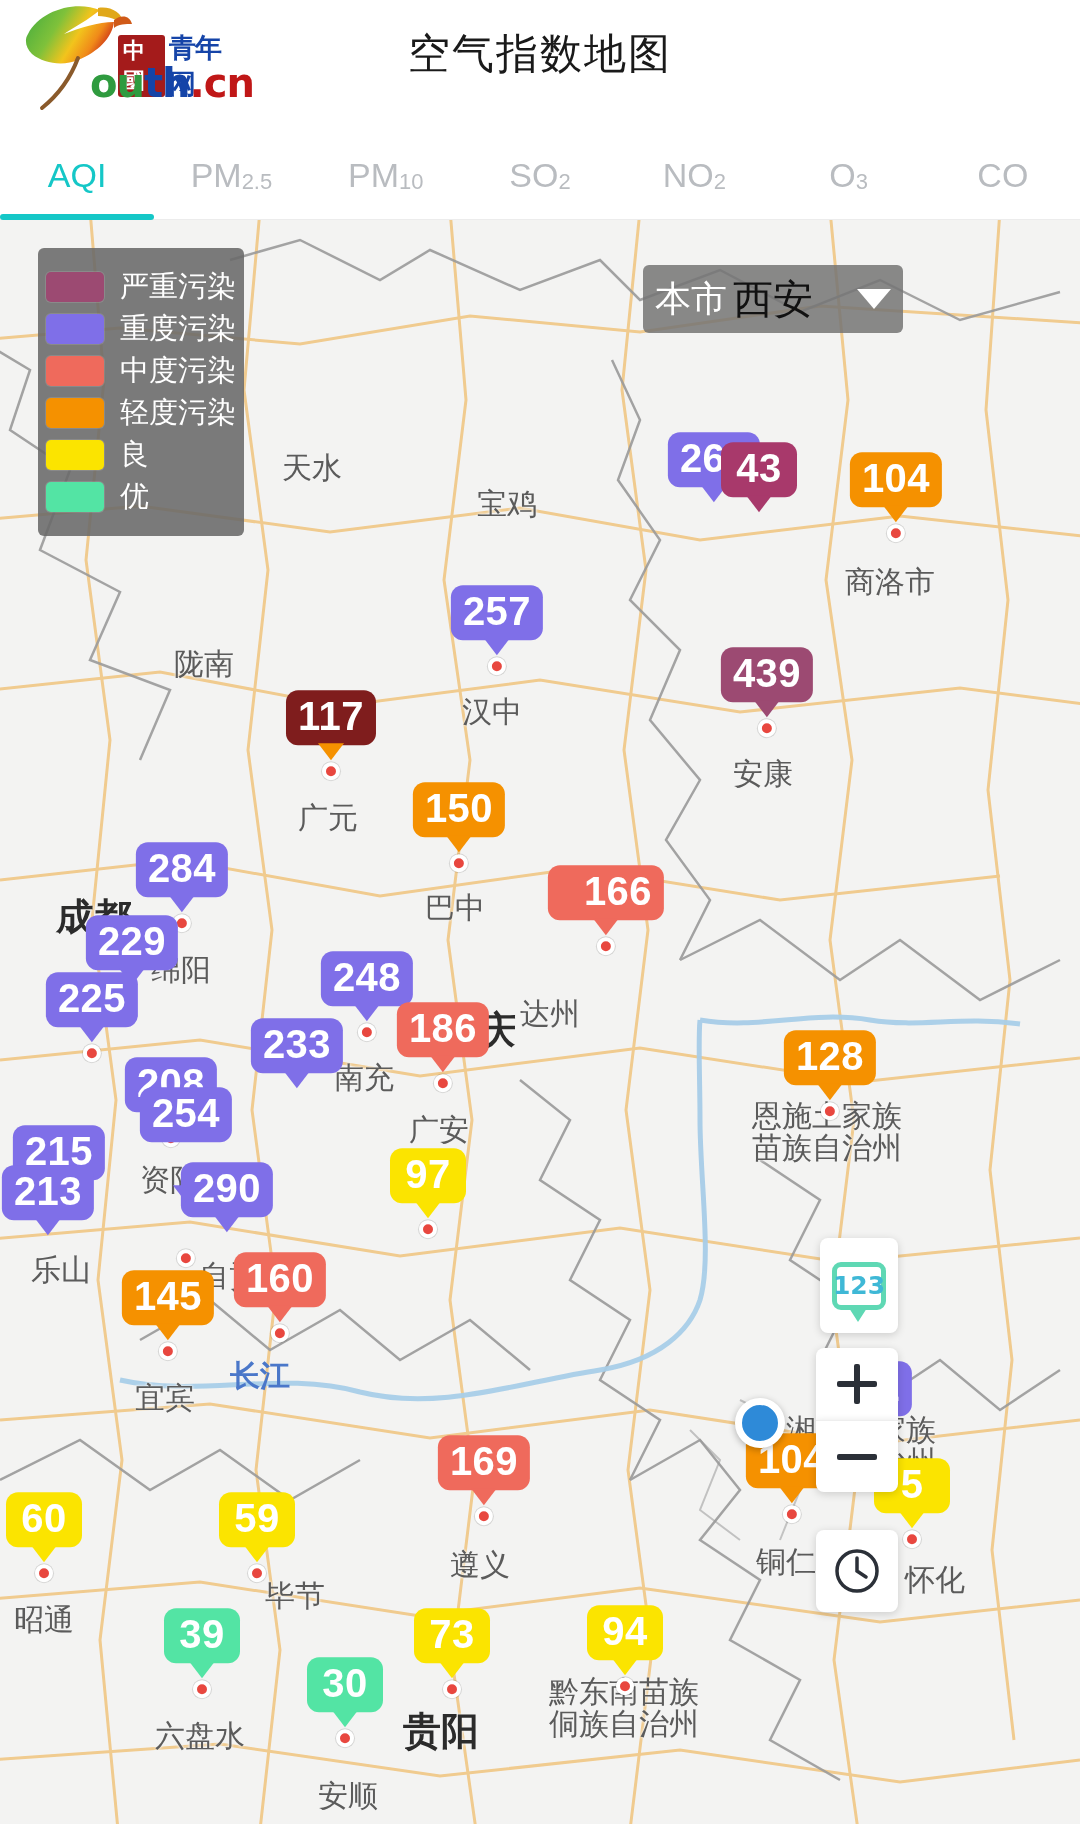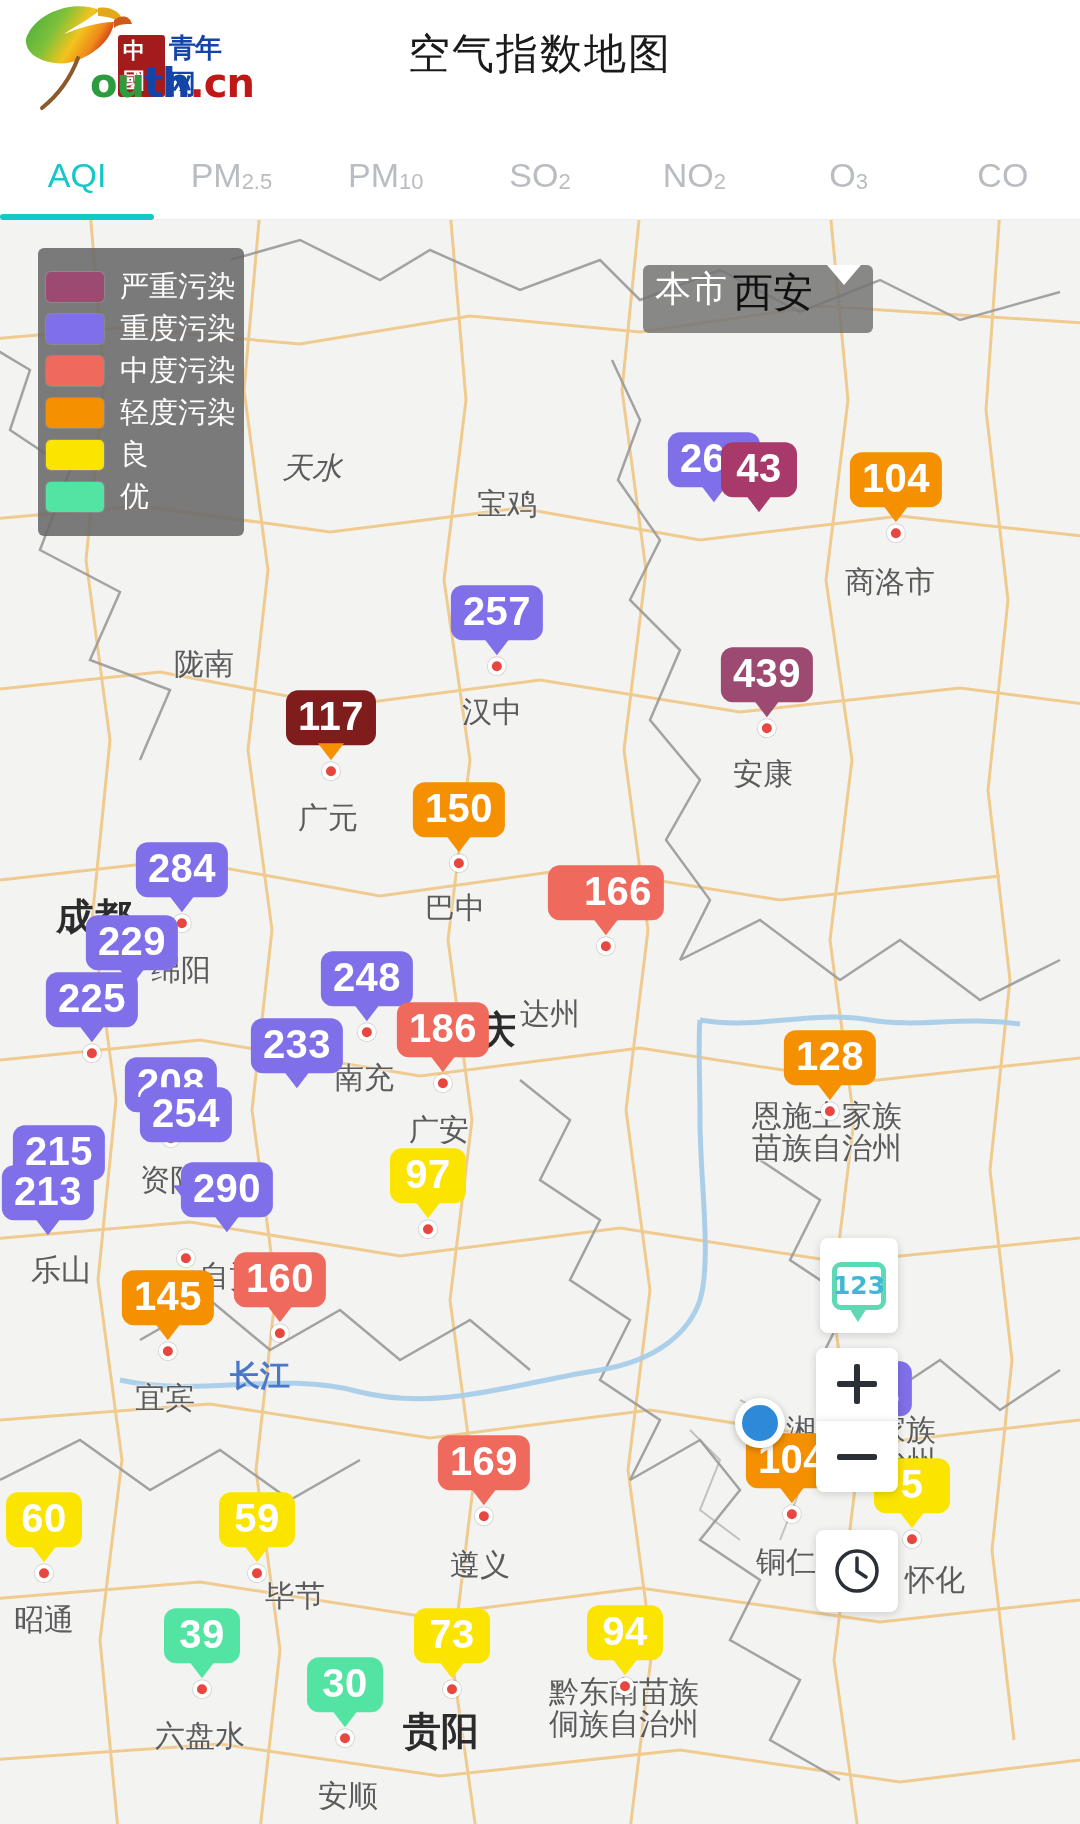--- a/index.html
+++ b/index.html
@@ -102,23 +102,23 @@
   }
   .legend-row { display: flex; align-items: center; height: 42px; }
   .legend-sw {
     width: 58px; height: 30px; border-radius: 5px; flex: none;
     box-shadow: 0 0 0 1px rgba(255,255,255,.12);
   }
   .legend-label { margin-left: 16px; color: #fff; font-size: 29px; white-space: nowrap; }
 
   
   .city-select {
-    position: absolute; left: 643px; top: 265px; width: 230px; height: 68px;
+    position: absolute; left: 643px; top: 265px; width: 260px; height: 68px;
     background: rgba(116,116,116,.85); border-radius: 6px;
-    display: flex; padding: 0 12px;
+    display: flex; align-items: center; padding: 0 12px;
   }
   .city-select .cs-label { color: #fff; font-size: 36px; white-space: nowrap; }
   .city-select .cs-value { color: #111; font-size: 40px; margin-left: 6px; white-space: nowrap; }
   .city-select .cs-arrow {
     margin-left: auto; width: 0; height: 0;
     border-left: 17px solid transparent; border-right: 17px solid transparent;
     border-top: 20px solid #fff;
   }
 
   
@@ -258,21 +258,21 @@
         <path d="M700 800 C760 810 810 790 870 800 C920 808 960 796 1020 804"></path>
         <path d="M120 1160 C200 1178 280 1150 360 1172 C440 1192 520 1162 600 1150
                  C660 1140 690 1110 700 1080 C712 1040 700 960 700 900 C700 860 698 820 700 800"></path>
       </g>
       <g stroke="#9a9a9a" stroke-width="2" fill="none" opacity="0.55">
         <path d="M740 1180 L780 1200 L760 1250 L800 1270 L780 1320"></path>
         <path d="M690 1210 L720 1240 L700 1290 L740 1320"></path>
       </g>
     </svg>
 
-    <div class="place" style="left:282px; top:228px;font-style:italic;">天水</div>
+    <div class="place" style="left:282px; top:228px;">天水</div>
     <div class="place" style="left:477px; top:264px;">宝鸡</div>
     <div class="place" style="left:845px; top:342px;">商洛市</div>
     <div class="place" style="left:174px; top:424px;">陇南</div>
     <div class="place" style="left:462px; top:472px;">汉中</div>
     <div class="place" style="left:733px; top:534px;">安康</div>
     <div class="place" style="left:298px; top:578px;">广元</div>
     <div class="place" style="left:425px; top:668px;">巴中</div>
     <div class="place" style="left:520px; top:774px;">达州</div>
     <div class="place" style="left:151px; top:730px;">绵阳</div>
     <div class="place" style="left:334px; top:838px;">南充</div>

